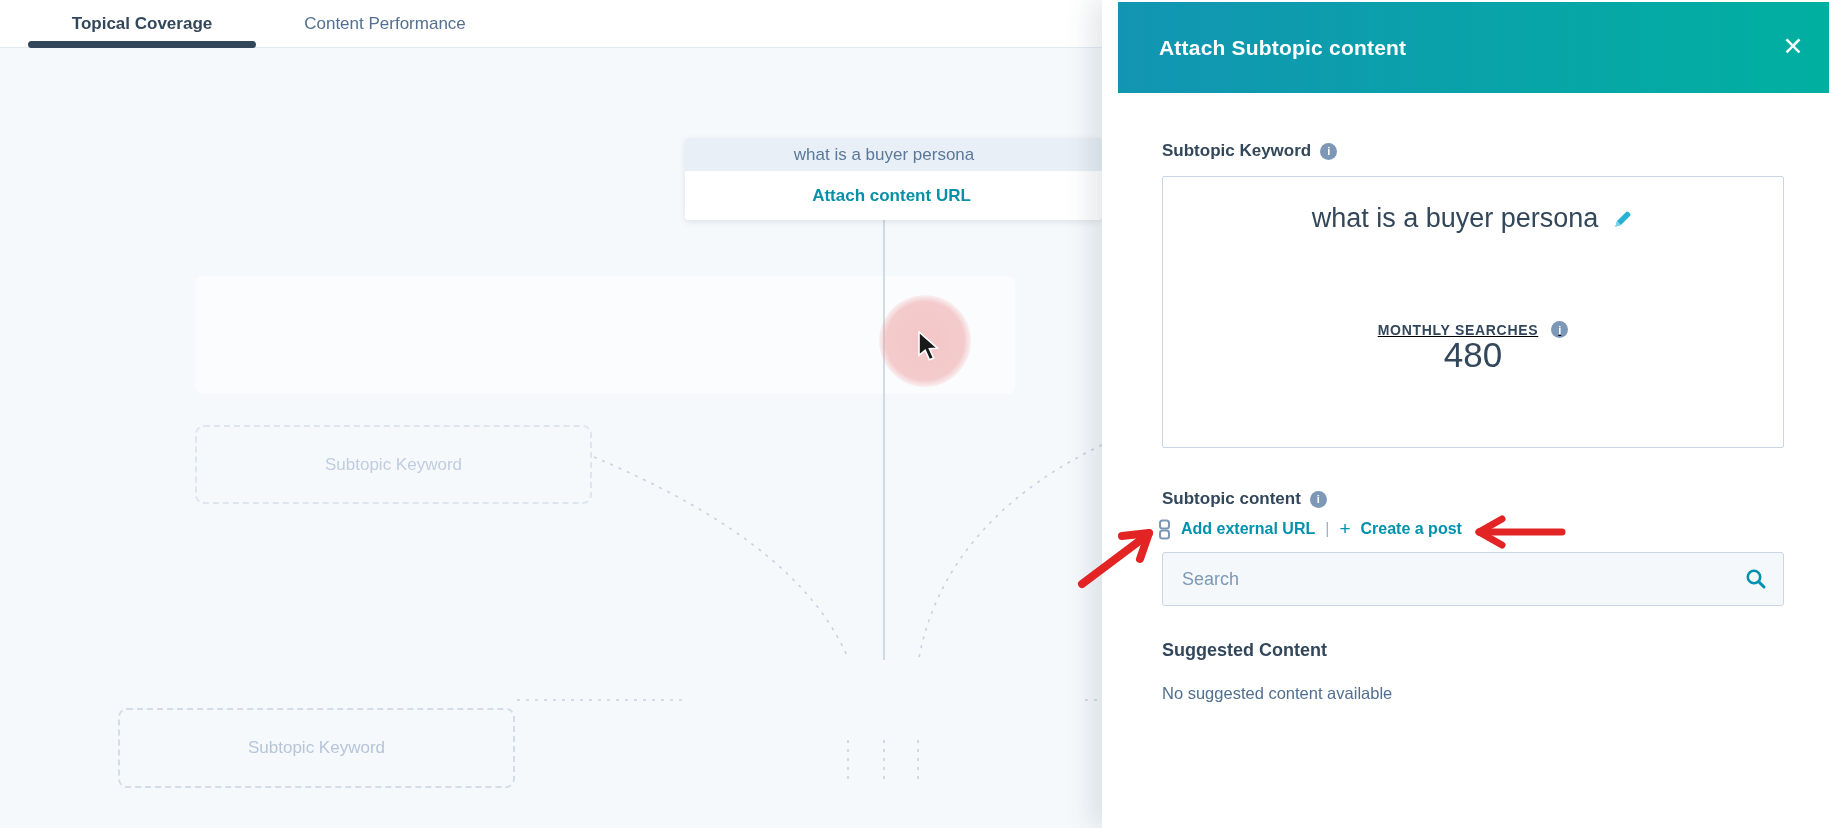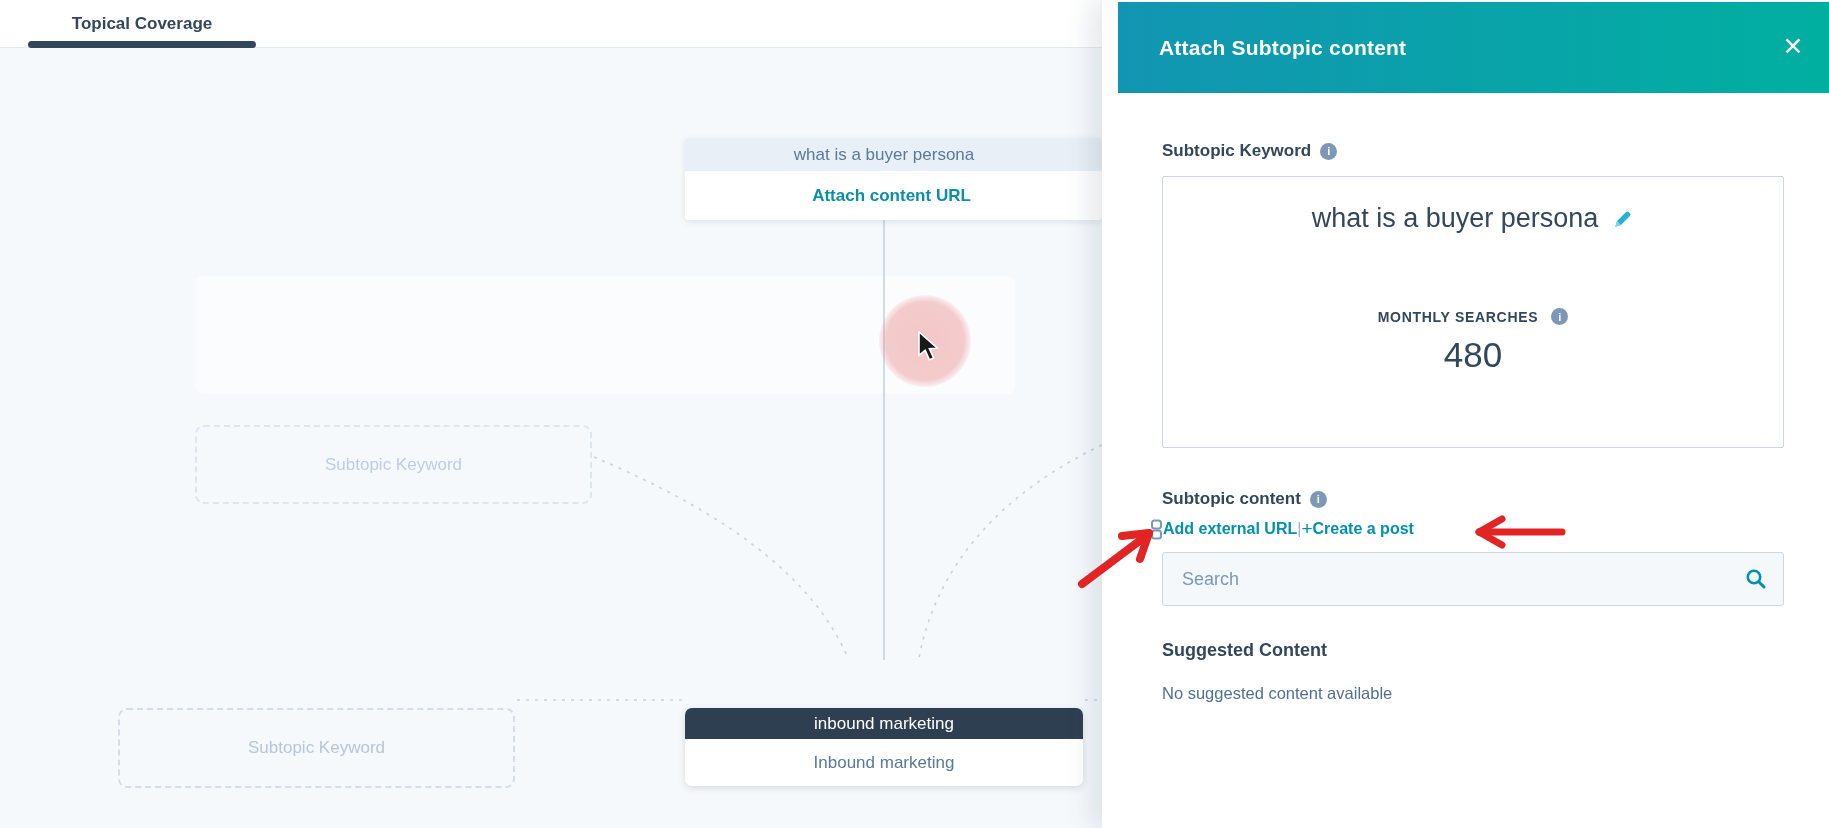--- a/index.html
+++ b/index.html
@@ -103,28 +103,28 @@
     color:#ffffff; font-size:11px; font-weight:700; font-style:normal; cursor:pointer;
   }
 
   .keyword-card {
     position:absolute; left:60px; top:176px; width:622px; height:272px;
     background:#ffffff; border:1px solid #cbd6e2; border-radius:2px;
   }
   .kc-title-row { position:absolute; left:0; top:26px; width:100%; display:flex;
     align-items:center; justify-content:center; gap:14px; }
   .kc-title { color:#33475b; font-size:27px; }
-  .kc-monthly-row { position:absolute; left:0; top:131px; width:100%; display:flex;
-    align-items:center; justify-content:center; gap:13px; }
+  .kc-monthly-row { position:absolute; left:0; top:144px; width:100%; display:flex;
+    align-items:center; justify-content:center; gap:13px;text-decoration:underline; }
   .kc-monthly-label { color:#33475b; font-size:14px; font-weight:700; letter-spacing:0.7px; }
   .kc-value { position:absolute; left:0; top:158px; width:100%; text-align:center;
     color:#33475b; font-size:35px; }
 
   .content-links {
-    position:absolute; left:48px; top:518px; display:flex; align-items:center; gap:0;
+    position:absolute; left:56px; top:518px; display:flex; align-items:center; gap:10px;
     font-size:16px; font-weight:700;
   }
   .teal-link { color:#0091ae; cursor:pointer; }
   .link-divider { color:#9fb3c8; font-weight:400; }
   .plus-glyph { color:#0091ae; font-size:19px; font-weight:400; }
 
   .search-wrap { position:absolute; left:60px; top:552px; width:622px; height:54px; }
   .search-input {
     width:100%; height:100%; background:#f5f8fa; border:1px solid #cbd6e2; border-radius:3px;
     padding:0 68px 0 19px; font-size:18px; color:#33475b; outline:none;
@@ -143,20 +143,23 @@
 </style>
 </head>
 <body>
 
 <div id="page">
 
   <div class="topbar">
     <div class="tab tab-active">
       <span>Topical Coverage</span>
       <div class="underline"></div>
+    </div>
+    <div class="tab tab-inactive">
+      <span>Content Performance</span>
     </div>
   </div>
 
   <div class="canvas">
     <div class="ghost"></div>
 
     <svg class="connector-svg" viewBox="0 48 1829 780" preserveAspectRatio="none">
       <line x1="884" y1="174" x2="884" y2="660" stroke="#c7d2de" stroke-width="1.6"></line>
       <path d="M 594 457 C 690 498 806 560 848 658" fill="none" stroke="#c7d2de" stroke-width="1.6" stroke-dasharray="3 6"></path>
       <path d="M 1102 445 C 1012 488 938 556 919 658" fill="none" stroke="#c7d2de" stroke-width="1.6" stroke-dasharray="3 6"></path>
@@ -176,28 +179,20 @@
 
     <div class="attach-node">
       <div class="node-head">
         <span>what is a buyer persona</span>
       </div>
       <div class="node-body">
         <span class="node-link">Attach content URL</span>
       </div>
     </div>
 
-    <div class="core-node">
-      <div class="core-head">
-        <span>inbound marketing</span>
-      </div>
-      <div class="core-body">
-        <span>Inbound marketing</span>
-      </div>
-    </div>
 
     <div class="click-highlight"></div>
     <svg class="cursor" width="26" height="32" viewBox="0 0 13 16">
       <path d="M1 0.5 L1 12.2 L4.1 9.6 L6.2 14.4 L8.3 13.5 L6.2 8.9 L10.2 8.6 Z" fill="#1a1a1a" stroke="#ffffff" stroke-width="0.8"></path>
     </svg>
   </div>
 
   <div class="panel">
     <div class="panel-header">
       <div class="panel-title">Attach Subtopic content</div>

